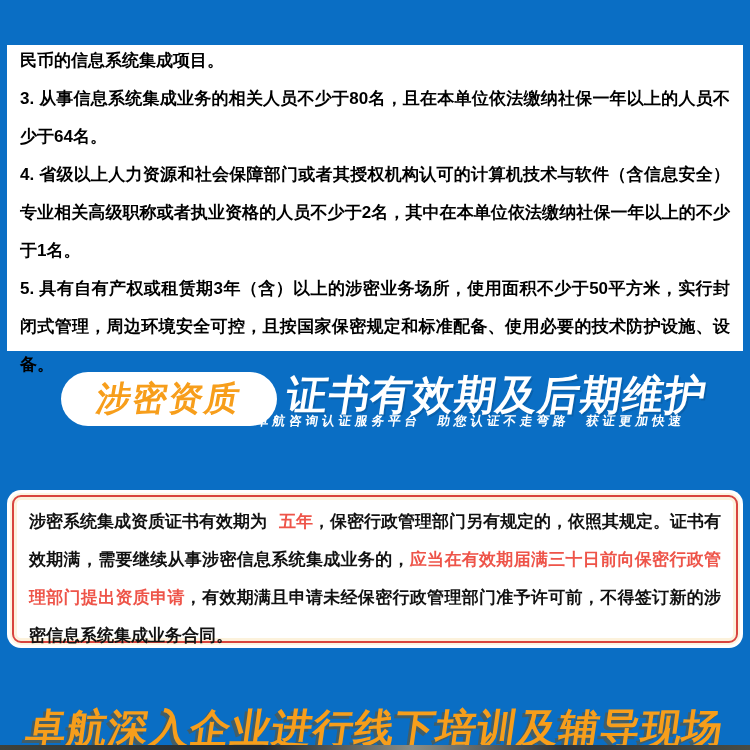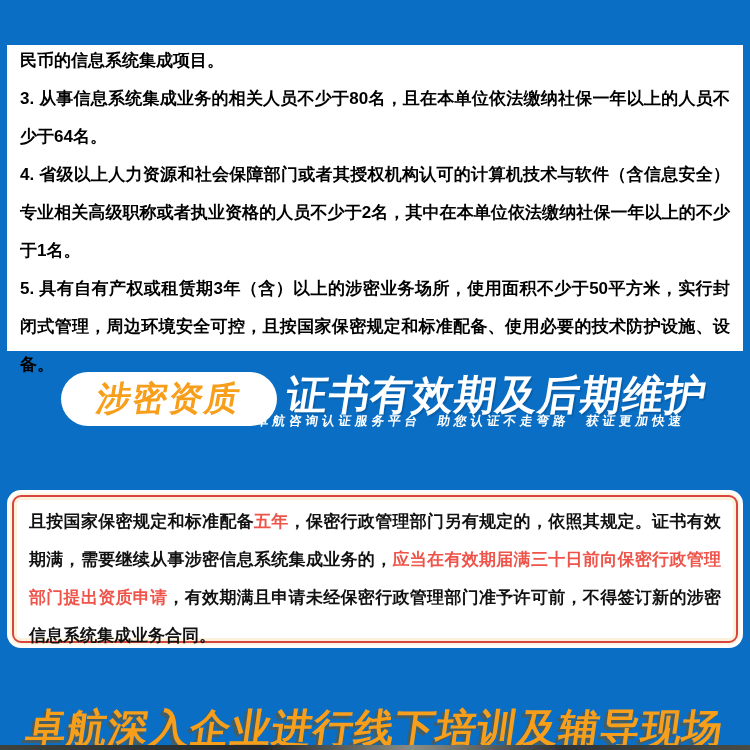--- a/index.html
+++ b/index.html
@@ -85,17 +85,17 @@
 <div class="banner">
   <div class="badge-pill">
     <span class="badge-label" style="color: rgb(247, 158, 27);">涉密资质</span>
   </div>
   <div class="banner-title">证书有效期及后期维护</div>
   <div class="banner-tagline">卓航咨询认证服务平台　助您认证不走弯路　获证更加快速</div>
 </div>
 
 <div class="notice-card">
   <div class="notice-frame"></div>
-  <div class="notice-text"><span style="color: rgb(17, 17, 17);">且按国家保密规定和标准配备</span><span style="color: rgb(238, 84, 73);">五年</span><span style="color: rgb(17, 17, 17);">，保密行政管理部门另有规定的，依照其规定。证书有效期满，需要继续从事涉密信息系统集成业务的，</span><span style="color: rgb(238, 84, 73);">应当在有效期届满三十日前向保密行政管理部门提出资质申请</span><span style="color: rgb(17, 17, 17);">，有效期满且申请未经保密行政管理部门准予许可前，不得签订新的涉密信息系统集成业务合同。</span></div>
+  <div class="notice-text"><span style="color: rgb(17, 17, 17);">涉密系统集成资质证书有效期为</span><span style="color: rgb(238, 84, 73); padding-left: 12px;">五年</span><span style="color: rgb(17, 17, 17);">，保密行政管理部门另有规定的，依照其规定。证书有效期满，需要继续从事涉密信息系统集成业务的，</span><span style="color: rgb(238, 84, 73);">应当在有效期届满三十日前向保密行政管理部门提出资质申请</span><span style="color: rgb(17, 17, 17);">，有效期满且申请未经保密行政管理部门准予许可前，不得签订新的涉密信息系统集成业务合同。</span></div>
 </div>
 
 <div class="footer-title" style="color: rgb(247, 158, 27);">卓航深入企业进行线下培训及辅导现场</div>
 <div class="photo-edge"></div>
 
 </body></html>

